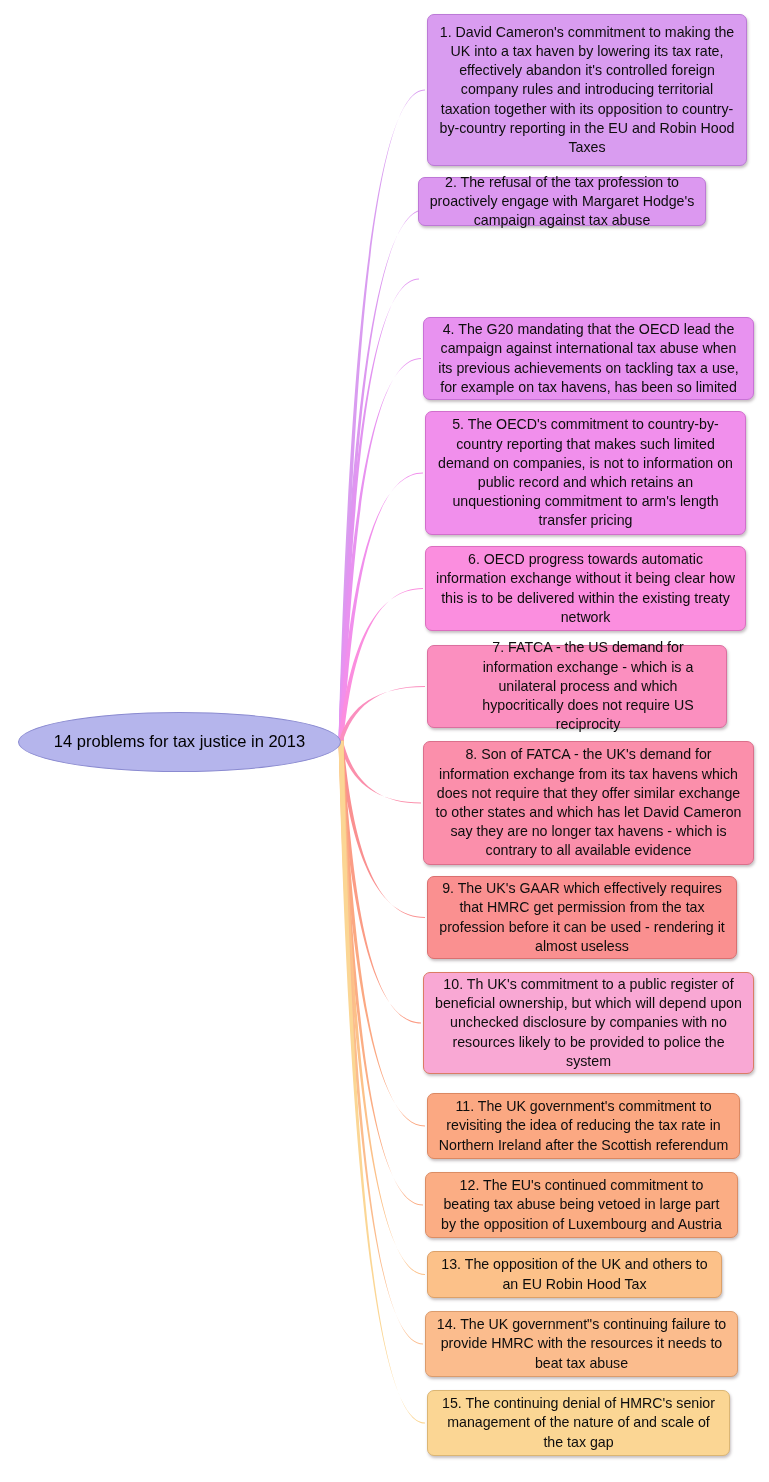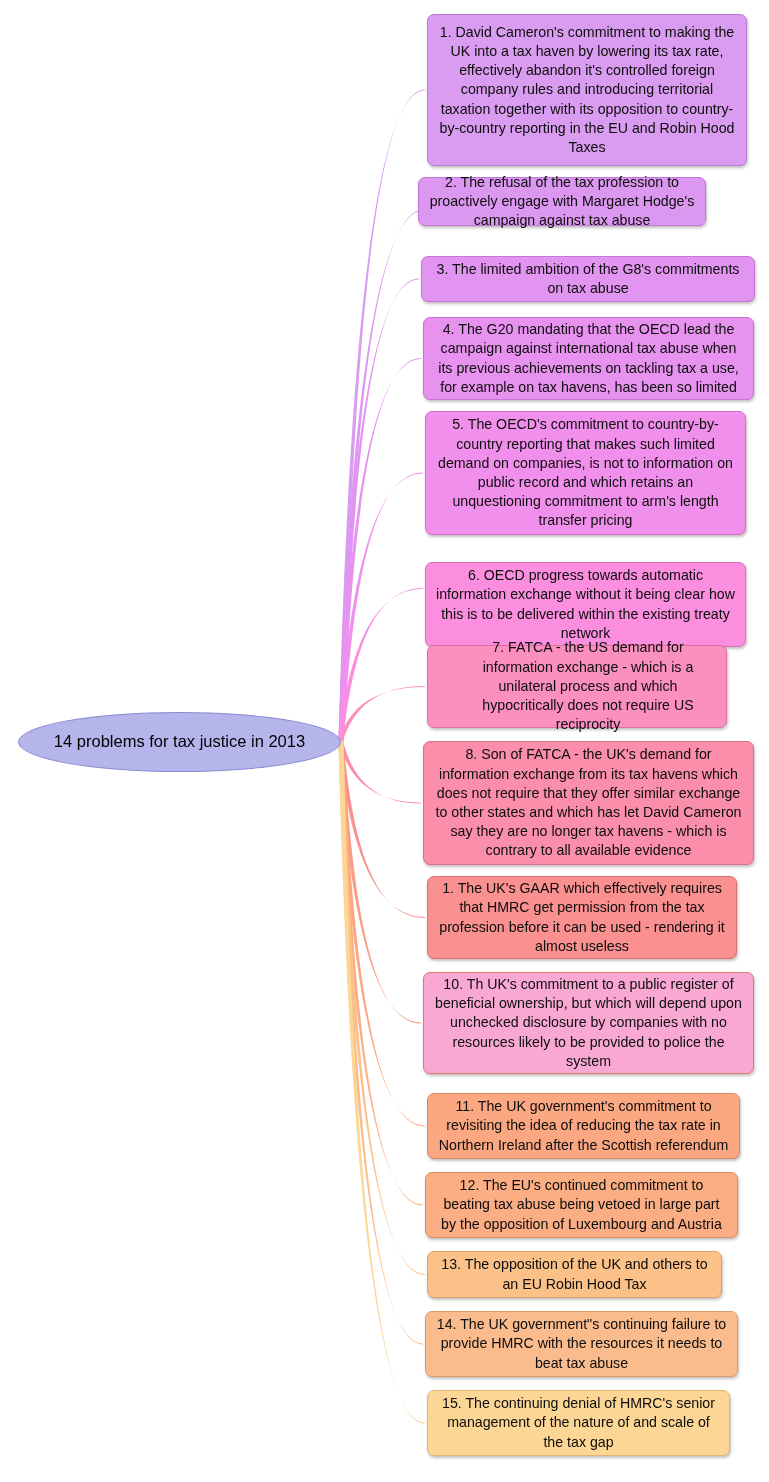--- a/index.html
+++ b/index.html
@@ -90,40 +90,37 @@
   <div class="central-node" style="left: 18px; top: 712px; width: 323px; height: 60px; background: rgb(181, 181, 236); border: 1px solid rgb(138, 138, 208);">
     <span class="central-label">14 problems for tax justice in 2013</span>
   </div>
 
   <div class="topic-node" style="left: 427px; top: 14px; width: 320px; height: 152px; background: rgb(217, 156, 240); border: 1px solid rgb(187, 122, 214);">
     <span class="topic-label">1. David Cameron's commitment to making the UK into a tax haven by lowering its tax rate, effectively abandon it's controlled foreign company rules and introducing territorial taxation together with its opposition to country-by-country reporting in the EU and Robin Hood Taxes</span>
   </div>
   <div class="topic-node" style="left: 418px; top: 177px; width: 288px; height: 49px; background: rgb(220, 152, 240); border: 1px solid rgb(189, 120, 214);">
     <span class="topic-label">2. The refusal of the tax profession to proactively engage with Margaret Hodge's campaign against tax abuse</span>
   </div>
-  <div class="topic-node" style="left: 421px; top: 256px; width: 334px; height: 46px; background: rgb(226, 148, 241); border: 1px solid rgb(194, 116, 215);">
-    <span class="topic-label">3. The limited ambition of the G8's commitments on tax abuse</span>
-  </div>
   <div class="topic-node" style="left: 423px; top: 317px; width: 331px; height: 83px; background: rgb(232, 146, 240); border: 1px solid rgb(200, 114, 214);">
     <span class="topic-label">4. The G20 mandating that the OECD lead the campaign against international tax abuse when its previous achievements on tackling tax a use, for example on tax havens, has been so limited</span>
   </div>
   <div class="topic-node" style="left: 425px; top: 411px; width: 321px; height: 124px; background: rgb(241, 143, 236); border: 1px solid rgb(209, 111, 204);">
     <span class="topic-label">5. The OECD's commitment to country-by-country reporting that makes such limited demand on companies, is not to information on public record and which retains an unquestioning commitment to arm's length transfer pricing</span>
   </div>
-  <div class="topic-node" style="left: 425px; top: 546px; width: 321px; height: 85px; background: rgb(251, 142, 223); border: 1px solid rgb(219, 110, 191); margin-top: 16px;">
+  <div class="topic-node" style="left: 425px; top: 546px; width: 321px; height: 85px; background: rgb(251, 142, 223); border: 1px solid rgb(219, 110, 191);">
     <span class="topic-label">6. OECD progress towards automatic information exchange without it being clear how this is to be delivered within the existing treaty network</span>
   </div>
   <div class="topic-node" style="left: 427px; top: 645px; width: 300px; height: 83px; background: rgb(251, 143, 191); border: 1px solid rgb(219, 111, 159); padding-left: 22px;">
     <span class="topic-label">7. FATCA - the US demand for information exchange - which is a unilateral process and which hypocritically does not require US reciprocity</span>
   </div>
   <div class="topic-node" style="left: 423px; top: 741px; width: 331px; height: 124px; background: rgb(251, 143, 171); border: 1px solid rgb(219, 111, 139);">
     <span class="topic-label">8. Son of FATCA - the UK's demand for information exchange from its tax havens which does not require that they offer similar exchange to other states and which has let David Cameron say they are no longer tax havens - which is contrary to all available evidence</span>
   </div>
   <div class="topic-node" style="left: 427px; top: 876px; width: 310px; height: 83px; background: rgb(250, 144, 144); border: 1px solid rgb(218, 112, 112);">
-    <span class="topic-label">1. The UK's GAAR which effectively requires that HMRC get permission from the tax profession before it can be used - rendering it almost useless</span>
+    <span class="topic-label">9. The UK's GAAR which effectively requires that HMRC get permission from the tax profession before it can be used - rendering it almost useless</span>
   </div>
   <div class="topic-node" style="left: 423px; top: 972px; width: 331px; height: 102px; background: #f9a8d4; border: 1px solid rgb(219, 124, 101);">
     <span class="topic-label">10. Th UK's commitment to a public register of beneficial ownership, but which will depend upon  unchecked disclosure by companies with no resources likely to be provided to police the system</span>
   </div>
   <div class="topic-node" style="left: 427px; top: 1093px; width: 313px; height: 66px; background: rgb(251, 168, 130); border: 1px solid rgb(219, 136, 98);">
     <span class="topic-label">11. The UK government's commitment to revisiting the idea of reducing the tax rate in Northern Ireland after the Scottish referendum</span>
   </div>
   <div class="topic-node" style="left: 425px; top: 1172px; width: 313px; height: 66px; background: rgb(251, 173, 132); border: 1px solid rgb(219, 141, 100);">
     <span class="topic-label">12. The EU's continued commitment to beating tax abuse being vetoed in large part by the opposition of Luxembourg and Austria</span>
   </div>

